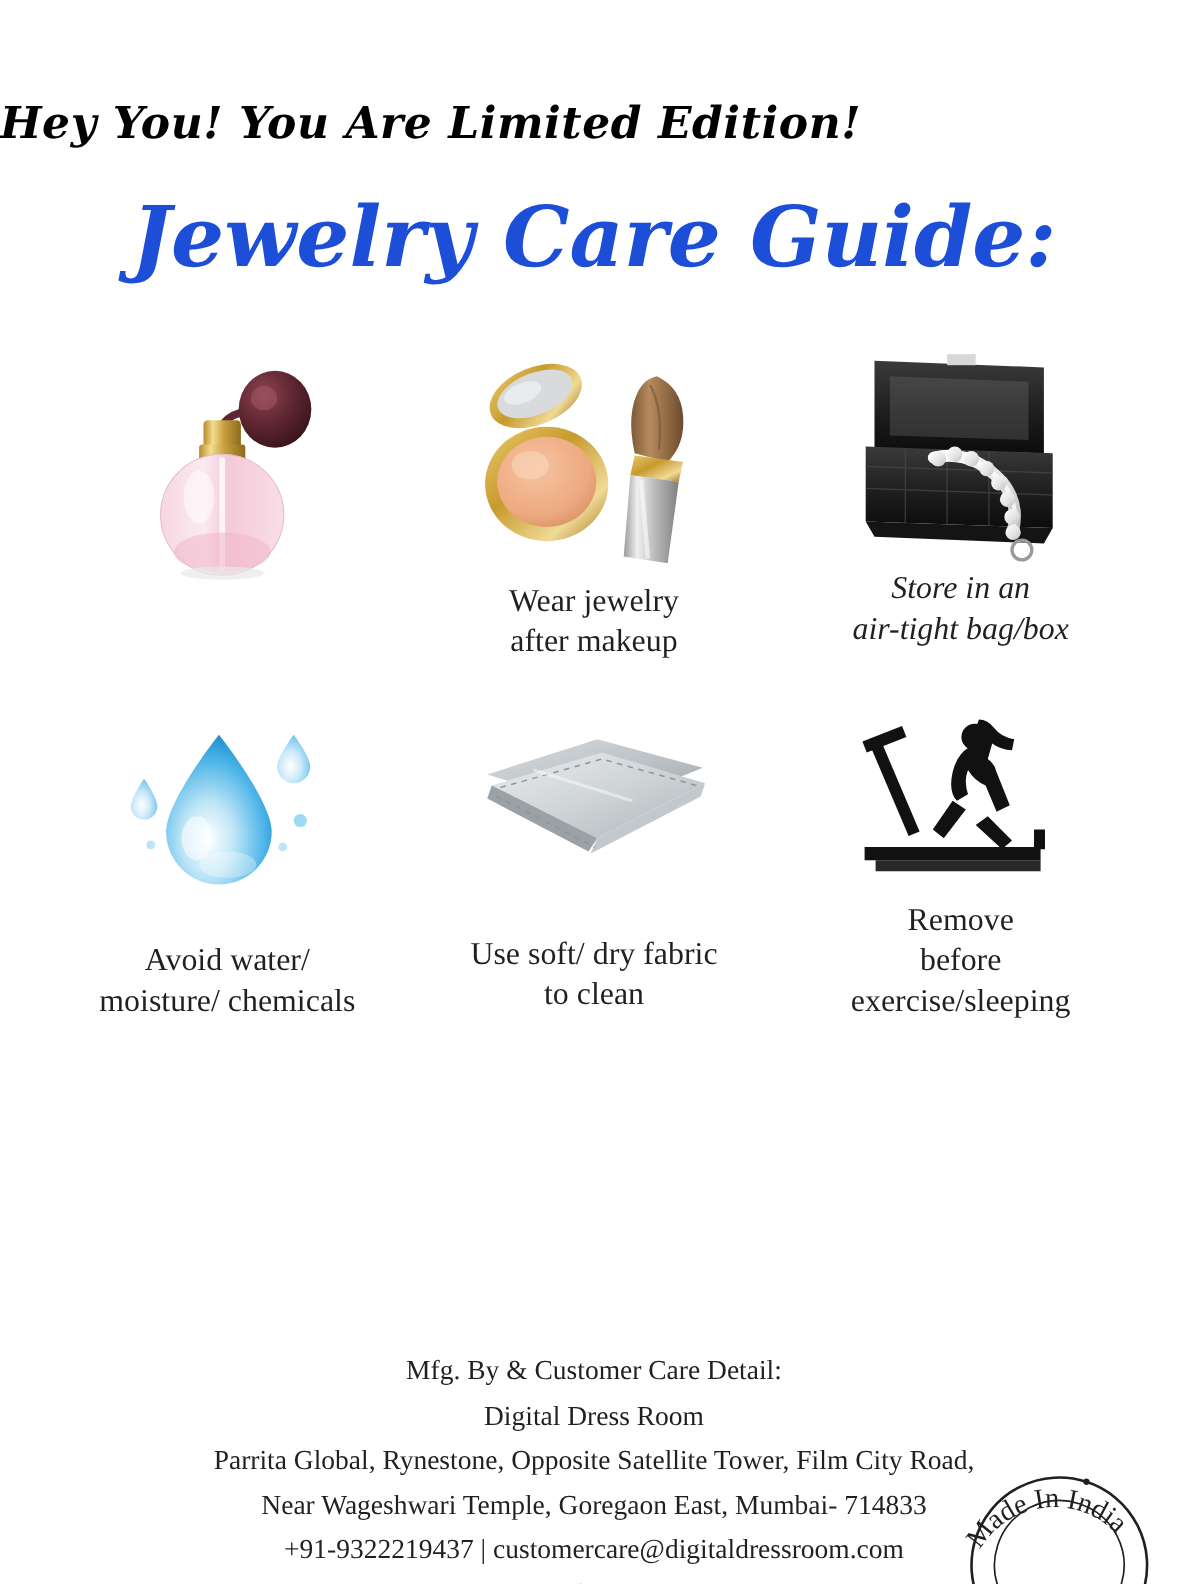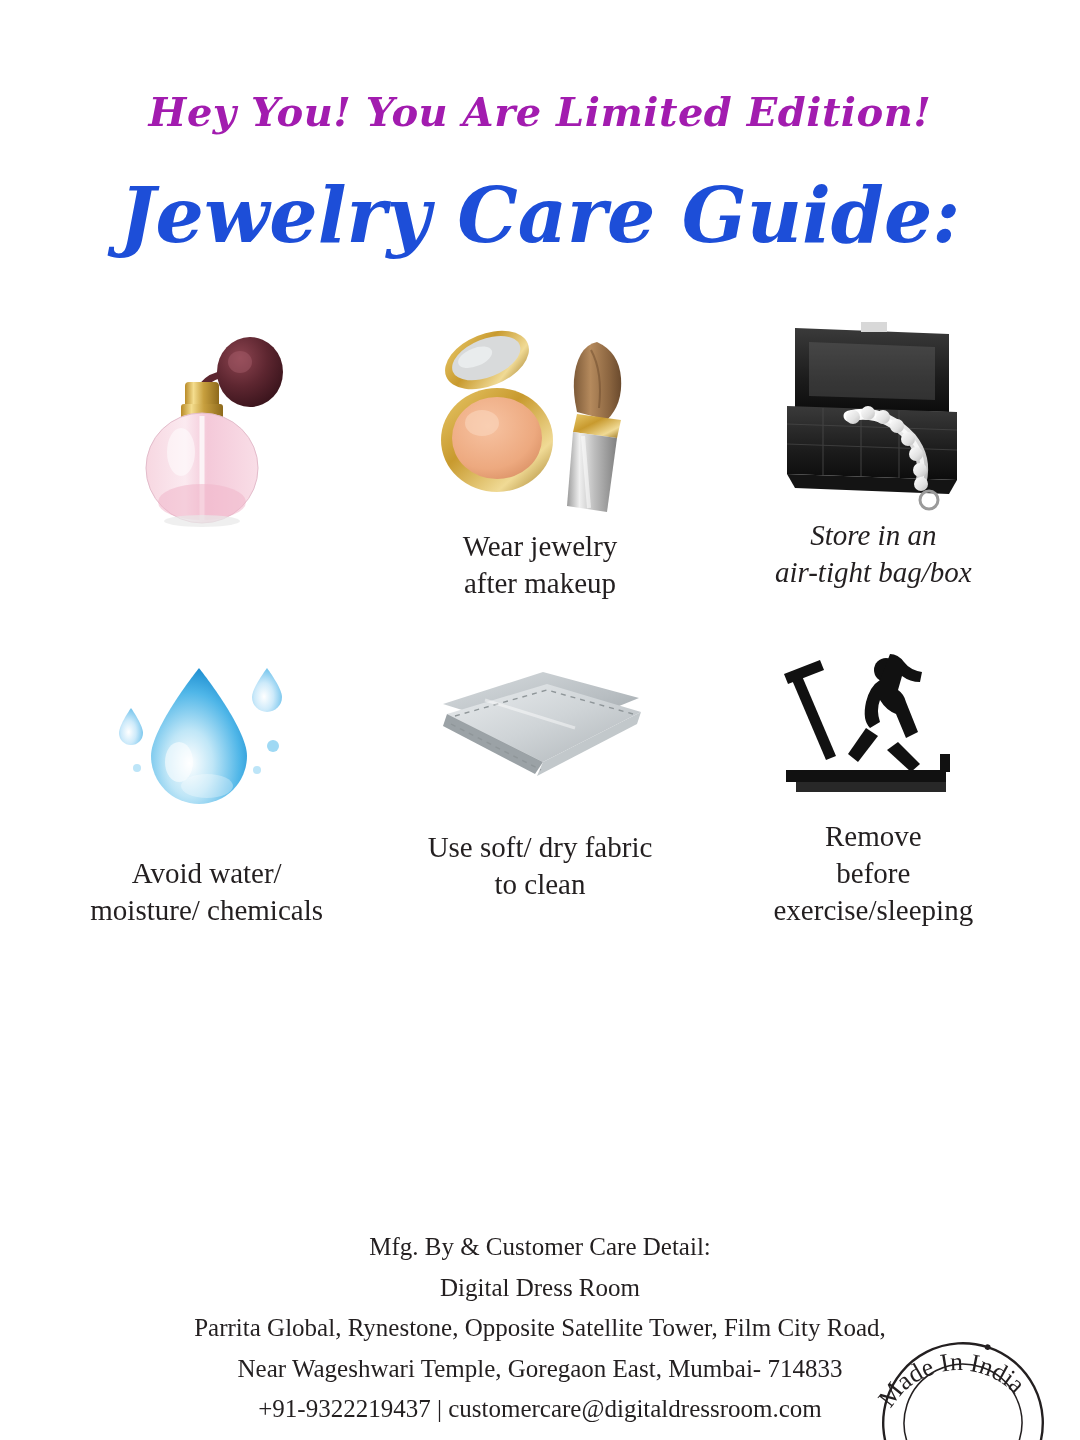--- a/index.html
+++ b/index.html
@@ -17,28 +17,27 @@
   }
   .page {
     width: 1080px;
     height: 1440px;
     position: relative;
     box-sizing: border-box;
   }
 
   
   .tagline {
-    text-align: center;
     margin-top: 88px;
     font-family: "DejaVu Serif", serif;
     font-style: italic;
     font-weight: bold;
     font-size: 40px;
     letter-spacing: 0.5px;
-    color: #a21caf;
+    color: #000000;
     text-shadow: 0 0 1px #e7c košice;
   }
   .tagline {
     text-shadow: none;
   }
   .main-title {
     text-align: center;
     margin-top: 36px;
     font-family: "DejaVu Serif", serif;
     font-style: italic;
@@ -82,21 +81,21 @@
   .tip.row2 .art { height: 165px; }
   .tip.row2 .caption { margin-top: 30px; }
 
   
   .tip.t1 .caption { margin-top: 22px; }
   .tip.t2 .art { height: 200px; }
   .tip.t2 .caption { margin-top: 8px; text-align: center; }
   .tip.t3 .art { height: 195px; }
   .tip.t3 .caption { margin-top: 2px; font-style: italic; }
   .tip.t4 .caption { margin-top: 40px; }
-  .tip.t5 .caption { margin-top: 14px; }
+  .tip.t5 .caption { margin-top: 34px; }
   .tip.t6 .art { height: 150px; }
   .tip.t6 .caption { margin-top: 18px; }
 
   
   .footer {
     position: absolute;
     left: 0;
     right: 0;
     bottom: 58px;
     text-align: center;

